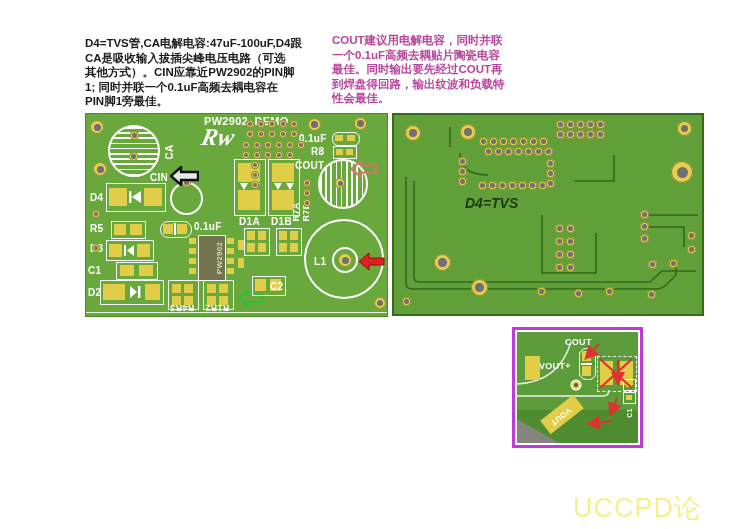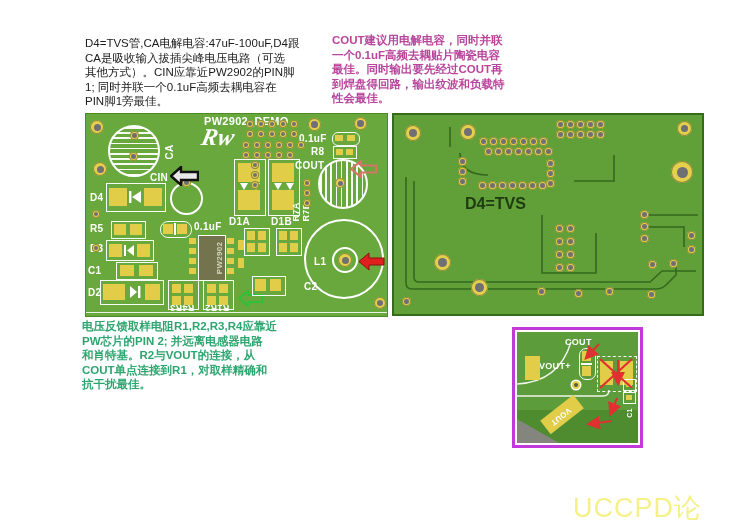--- a/index.html
+++ b/index.html
@@ -23,38 +23,33 @@
   #detail{position:absolute;left:512px;top:327px;border:3px solid #c139d8;background:#fff;padding:2px;}
   #detail-inner{position:relative;width:121px;height:111px;background:#5d9c3a;overflow:hidden;}
   #watermark{position:absolute;left:573px;top:490px;font-size:27px;color:#f5f188;letter-spacing:1px;}
   svg{display:block;}
 </style>
 </head>
 <body>
 
 <div id="page">
 
-  <div class="note" style="left:85px;top:36px;width:218px;color:#1b1b1b;">D4=TVS管,CA电解电容:47uF-100uF,D4跟
+  <div class="note" style="left:85px;top:36px;width:218px;color:#1b1b1b;font-weight:bold;">D4=TVS管,CA电解电容:47uF-100uF,D4跟
 CA是吸收输入拔插尖峰电压电路（可选
 其他方式）。CIN应靠近PW2902的PIN脚
 1; 同时并联一个0.1uF高频去耦电容在
 PIN脚1旁最佳。</div>
 
   <div class="note b" style="left:297px;top:33px;width:175px;color:#b8459c;margin-left:35px;">COUT建议用电解电容，同时并联
 一个0.1uF高频去耦贴片陶瓷电容
 最佳。同时输出要先经过COUT再
 到焊盘得回路，输出纹波和负载特
 性会最佳。</div>
 
 
-  <div class="note b" style="left:82px;top:319px;width:222px;color:#2da56f;">电压反馈取样电阻R1,R2,R3,R4应靠近
-PW芯片的PIN 2; 并远离电感器电路
-和肖特基。R2与VOUT的连接，从
-COUT单点连接到R1，对取样精确和
-抗干扰最佳。</div>
 
 
   <div id="pcb-top" class="board">
 
     <span class="lbl" style="left:118px;top:2px;font-size:11px;">PW2902_DEMO</span>
     <span class="lbl" style="left:116px;top:18px;font-size:24px;font-style:italic;font-family:'Liberation Serif',serif;transform:skewX(-12deg);">Rw</span>
 
     <div class="circ hatch-h" style="left:22px;top:11px;width:52px;height:52px;"></div>
     <div class="via" style="left:44px;top:17px;width:9px;height:9px;">
         <i></i>
@@ -163,21 +158,21 @@
       </svg>
     </div>
     <div class="pad-o" style="left:182px;top:45px;width:30px;height:55px;">
       <div class="pad" style="left:3px;top:3px;width:22px;height:19px;"></div>
       <div class="pad" style="left:3px;top:30px;width:22px;height:20px;"></div>
       <svg style="position:absolute;left:4px;top:22px;" width="22" height="9" viewBox="0 0 22 9">
         <path d="M1,1 L9,1 L5,8 Z" fill="#fff"></path>
           <path d="M13,1 L21,1 L17,8 Z" fill="#fff"></path>
       </svg>
     </div>
-    <span class="lbl" style="left:143px;top:103px;">D1A</span>
+    <span class="lbl" style="left:153px;top:103px;">D1A</span>
     <span class="lbl" style="left:185px;top:103px;">D1B</span>
 
     <div class="pad-o" style="left:158px;top:114px;width:24px;height:26px;">
       <div class="pad" style="left:2px;top:2px;width:8px;height:9px;"></div>
         <div class="pad" style="left:13px;top:2px;width:8px;height:9px;"></div>
       <div class="pad" style="left:2px;top:14px;width:8px;height:9px;"></div>
         <div class="pad" style="left:13px;top:14px;width:8px;height:9px;"></div>
     </div>
     <div class="pad-o" style="left:190px;top:114px;width:24px;height:26px;">
       <div class="pad" style="left:2px;top:2px;width:8px;height:9px;"></div>
@@ -215,21 +210,21 @@
       </div>
     <span class="lbl" style="left:228px;top:143px;">L1</span>
     <svg class="arrow" style="left:272px;top:138px;" width="27" height="19" viewBox="0 0 27 19">
       <polygon points="26,6 11,6 11,1 1,9.5 11,18 11,13 26,13" fill="#e01f1f" stroke="#8f1010" stroke-width="1"></polygon>
     </svg>
 
     <div class="pad-o" style="left:166px;top:162px;width:32px;height:18px;">
       <div class="pad" style="left:2px;top:2px;width:11px;height:12px;"></div>
       <div class="pad" style="left:17px;top:2px;width:11px;height:12px;"></div>
     </div>
-    <span class="lbl" style="left:218px;top:168px;">C2</span>
+    <span class="lbl" style="left:184px;top:168px;">C2</span>
 
     <div style="position:absolute;left:0;bottom:3px;width:100%;height:1.5px;background:rgba(255,255,255,.85);"></div>
     <div id="top-vias">
         <div class="via" style="left: 160px; top: 6px; width: 8px; height: 8px;">
           <i></i>
         </div>
         <div class="via" style="left: 171px; top: 6px; width: 8px; height: 8px;">
           <i></i>
         </div>
         <div class="via" style="left: 182px; top: 6px; width: 8px; height: 8px;">
@@ -337,21 +332,21 @@
         <path d="M 12,62 L 12,168 Q 12,174 18,174 L 262,174 Q 268,174 272,170 L 282,160 L 282,148"></path>
         <path d="M 20,66 L 20,162 Q 20,167 25,167 L 256,167 L 268,156 L 302,156"></path>
         <path d="M 148,100 L 148,158 L 202,158 L 202,118"></path>
         <path d="M 66,38 C 66,54 78,60 94,60"></path>
         <path d="M 56,12 L 56,32"></path>
         <path d="M 252,100 L 304,100"></path>
         <path d="M 252,112 L 290,112 L 290,132"></path>
         <path d="M 180,66 L 220,66 L 220,40"></path>
       </g>
     </svg>
-    <span style="position:absolute;left:71px;top:80px;font-size:16px;font-weight:bold;color:#1e3a10;">D4=TVS</span>
+    <span style="position:absolute;left:71px;top:80px;font-size:14px;font-weight:bold;color:#1e3a10;font-style:italic;">D4=TVS</span>
     <div id="bottom-vias">
         <div class="via" style="left: 85px; top: 22px; width: 9px; height: 9px;">
           <i></i>
         </div>
         <div class="via" style="left: 95px; top: 22px; width: 9px; height: 9px;">
           <i></i>
         </div>
         <div class="via" style="left: 105px; top: 22px; width: 9px; height: 9px;">
           <i></i>
         </div>

